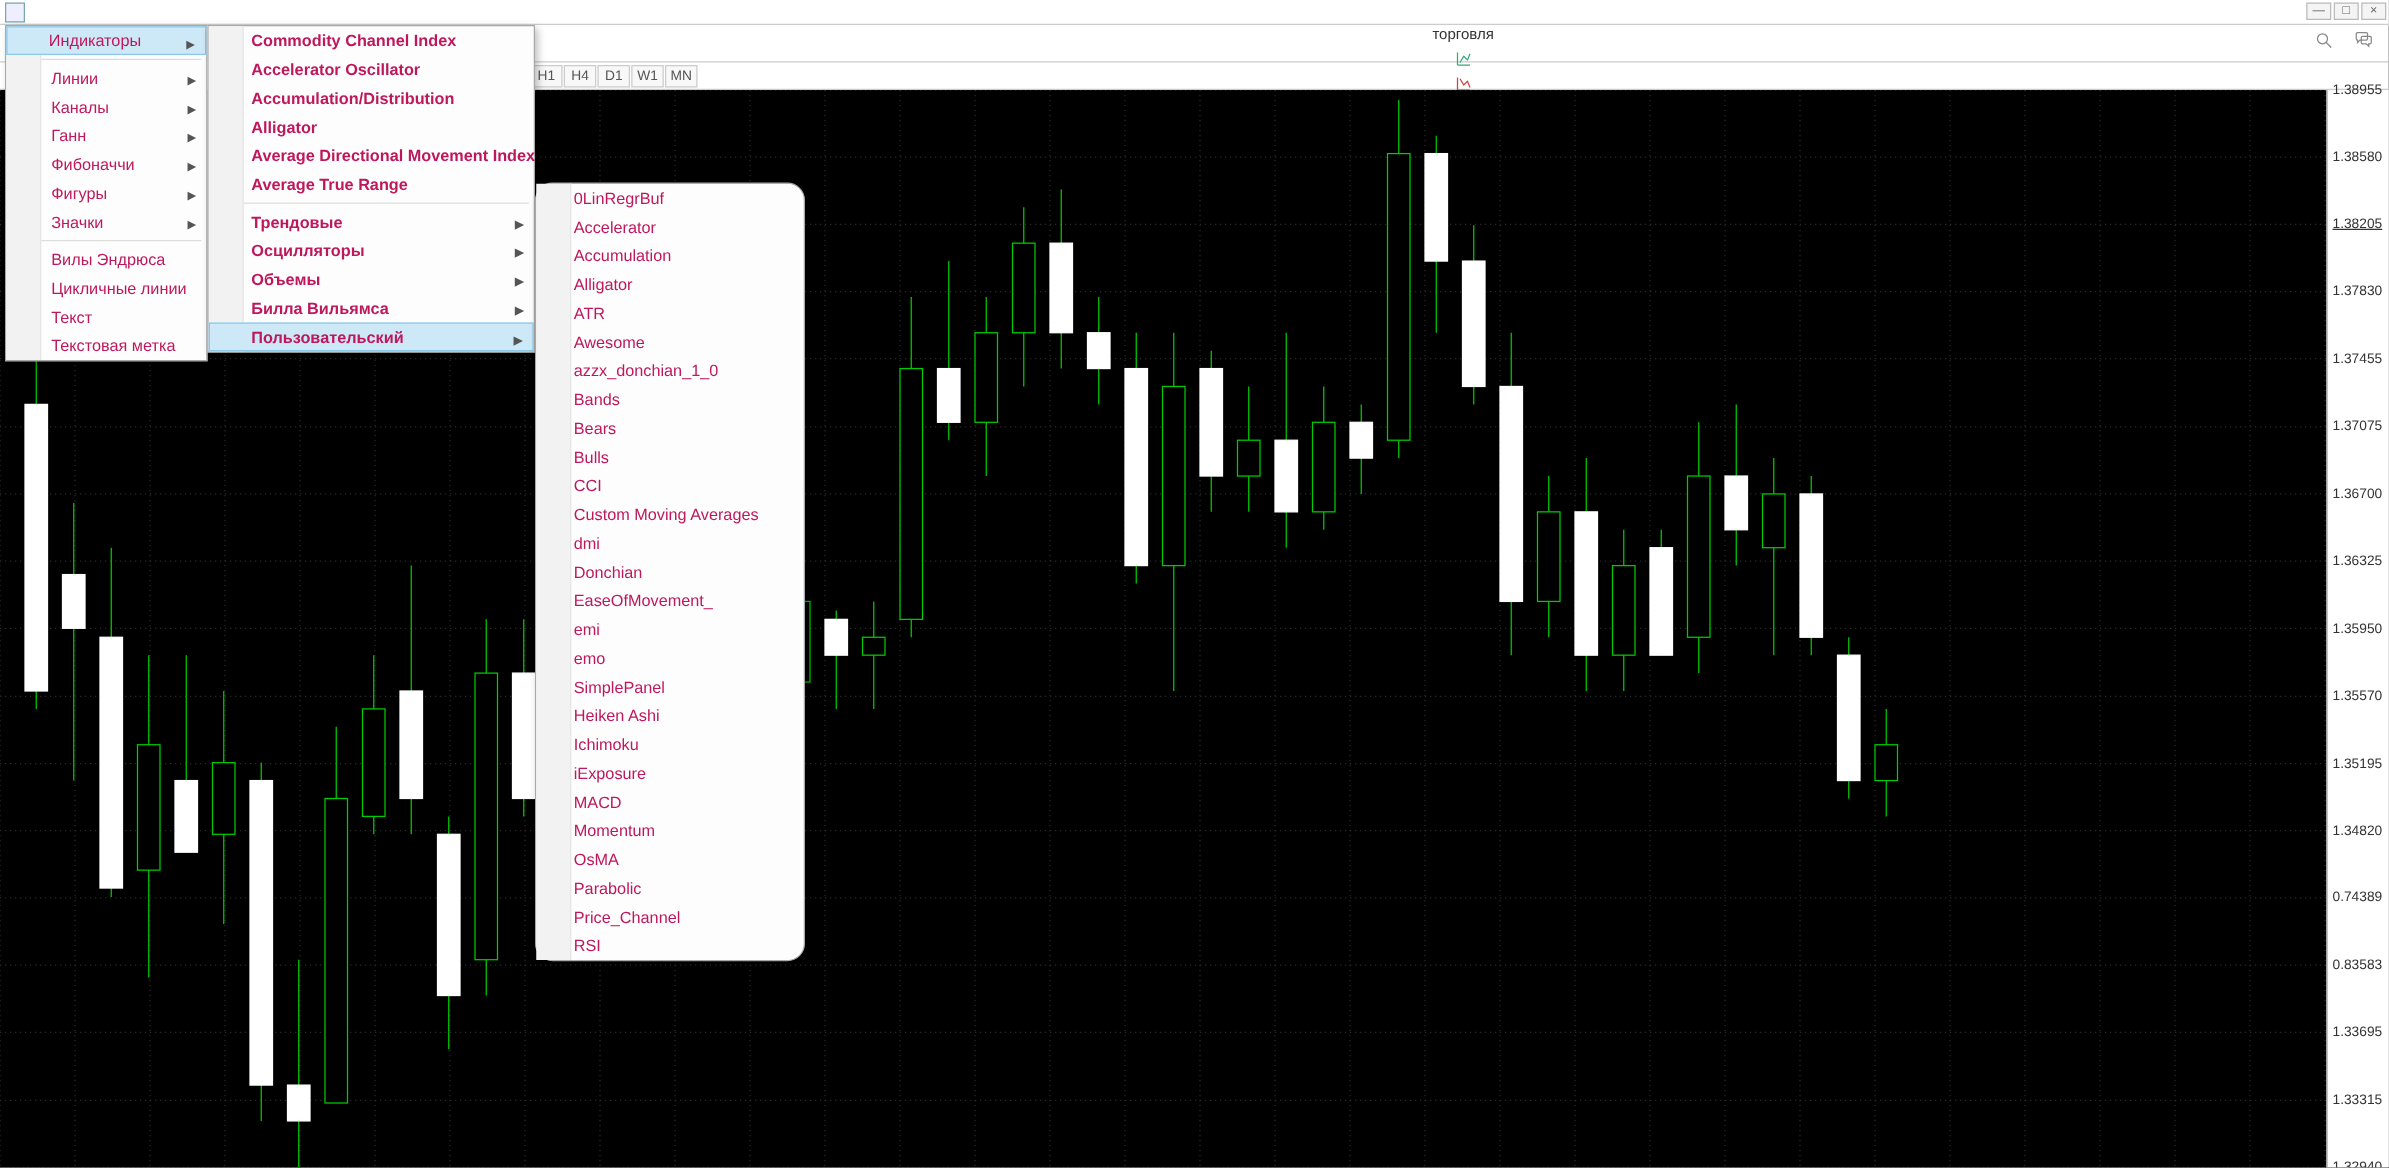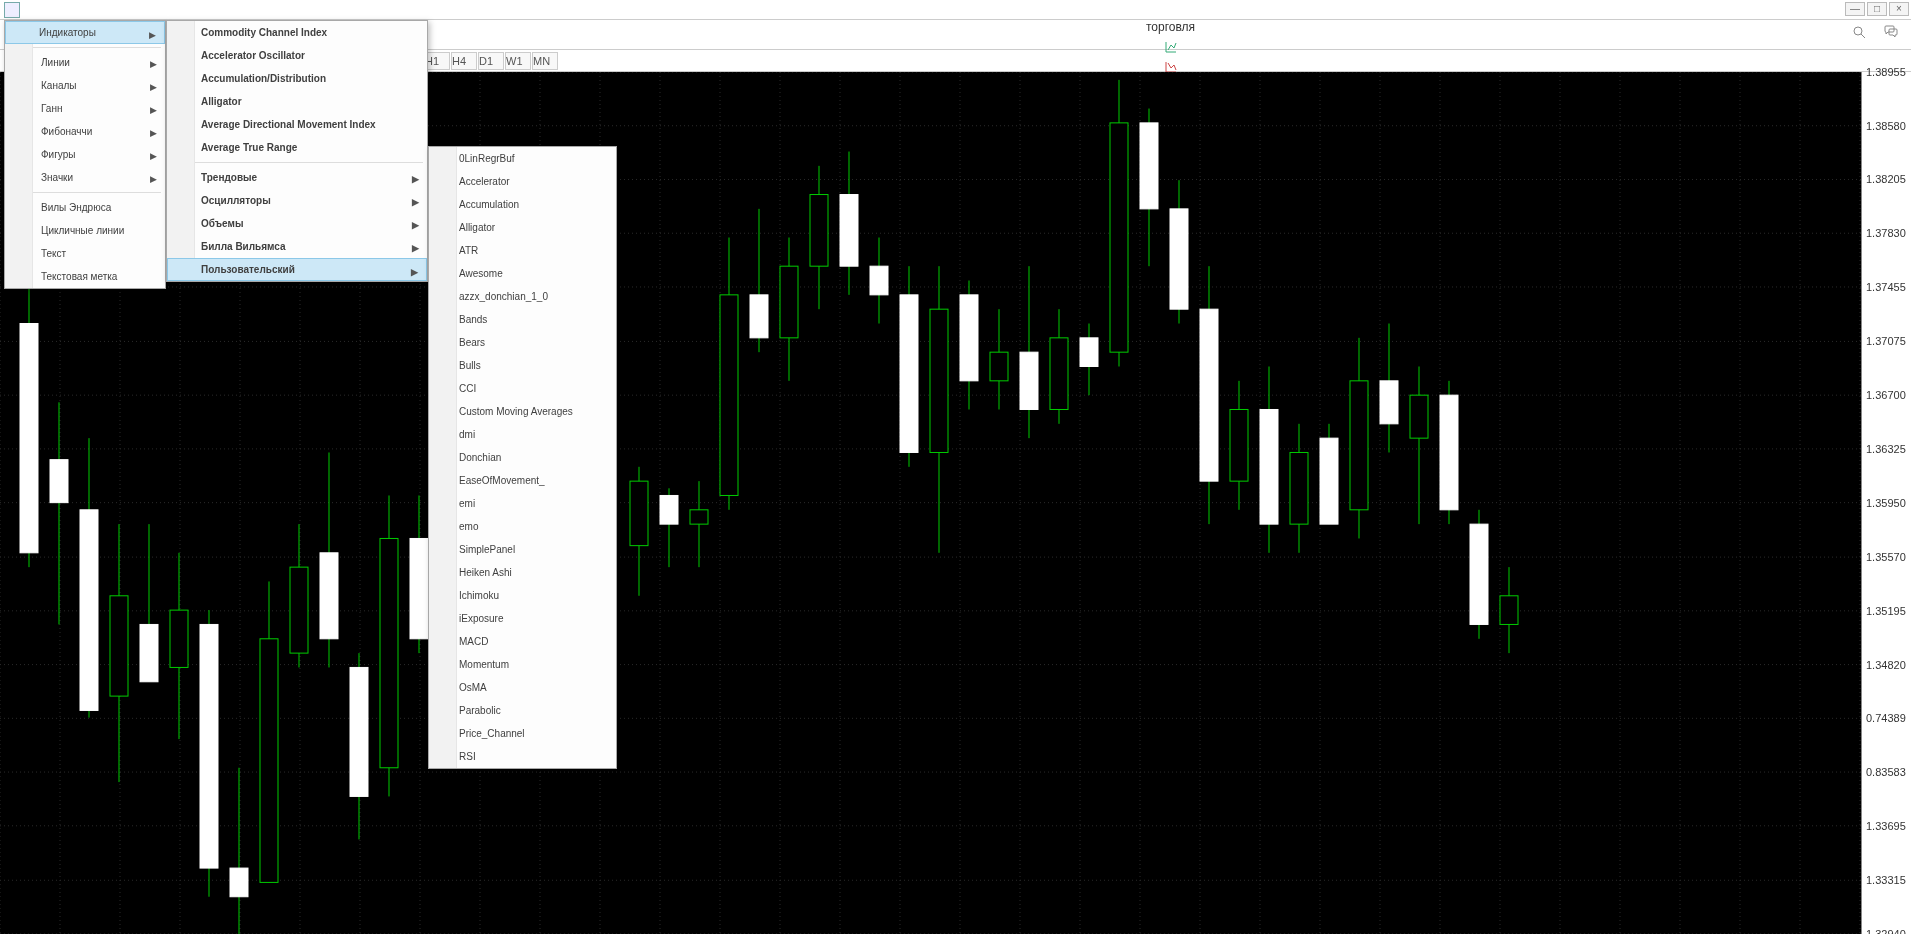--- a/index.html
+++ b/index.html
@@ -16,47 +16,47 @@
 
 .toolbar { height: 30px; border-bottom: 1px solid #ccc; display: flex; align-items: center; padding-left: 430px; font-size: 12px; color: #333; gap: 2px; position: relative; flex-direction: column; }
 .toolbar .tb-text { padding: 0 6px; }
 .toolbar .tb-btn { width: 24px; height: 24px; border: 1px solid transparent; display: flex; align-items: center; justify-content: center; }
 .toolbar .tb-btn svg { width: 16px; height: 16px; }
 .toolbar .sep { width: 1px; height: 20px; background: #ccc; margin: 0 3px; }
 .toolbar-right { position: absolute; right: 8px; display: flex; gap: 8px; }
 
 
 .timeframes { height: 22px; border-bottom: 1px solid #ccc; display: flex; align-items: center; padding-left: 424px; font-size: 11px; color: #555; }
-.timeframes .tf { width: 26px; height: 18px; border: 1px solid #ccc; background: #f8f8f8; margin-right: 1px; line-height: 16px; }
+.timeframes .tf { width: 26px; height: 18px; border: 1px solid #ccc; background: #f8f8f8; margin-right: 1px; text-align: center; line-height: 16px; }
 
 
 .chart-area { position: absolute; left: 0; top: 72px; right: 50px; bottom: 0; background: #000; }
 .y-axis { position: absolute; right: 0; top: 72px; bottom: 0; width: 50px; background: #fff; border-left: 1px solid #888; font-size: 11px; color: #333; }
 .y-axis .ylab { position: absolute; left: 4px; transform: translateY(-50%); }
 
 
 .grid line { stroke: #2a2a2a; stroke-width: 1; stroke-dasharray: 1 3; }
 
 
 .candle-wick { stroke: #0c0; stroke-width: 1; }
 .candle-body-up { fill: #000; stroke: #0c0; stroke-width: 1; }
 .candle-body-down { fill: #fff; stroke: #fff; stroke-width: 1; }
 
 
-.dropdown { position: absolute; background: #fdfdfd; border: 1px solid #a8a8a8; box-shadow: 2px 2px 6px rgba(0,0,0,0.25); font-size: 10px; color: #404040; z-index: 100; }
+.dropdown { position: absolute; background: #fdfdfd; border: 1px solid #a8a8a8; box-shadow: 2px 2px 6px rgba(0,0,0,0.25); font-size: 13px; color: #be185d; z-index: 100; }
 .dropdown .dd-item { padding: 3px 24px 3px 34px; height: 23px; line-height: 17px; white-space: nowrap; position: relative; cursor: default; }
 .dropdown .dd-item.selected { background: #cde8f7; border: 1px solid #8cc8e8; padding: 2px 23px 2px 33px; }
 .dropdown .dd-item.has-sub::after { content: "▶"; position: absolute; right: 8px; font-size: 9px; color: #555; top: 5px; }
 .dropdown .dd-sep { height: 1px; background: #ddd; margin: 3px 4px; }
 .dropdown .dd-icon-col { position: absolute; left: 0; top: 0; bottom: 0; width: 28px; background: #f2f2f2; border-right: 1px solid #e6e6e6; }
 
 .menu1 { left: 4px; top: 20px; width: 162px; }
 .menu1 .dd-item { padding-left: 36px; }
 .menu2 { left: 166px; top: 20px; width: 262px; font-weight: bold; }
-.menu3 { left: 428px; top: 146px; width: 189px; }
+.menu3 { left: 428px; top: 146px; width: 216px; border-radius: 14px; }
 .menu3 .dd-item { padding-left: 30px; }
 </style>
 </head>
 <body>
 
 <div class="menubar">
   <div class="app-icon"></div>
 </div>
 <div class="window-controls">
   <div class="wc">—</div>
@@ -306,21 +306,21 @@
       <rect x="1440" y="323.1604322527018" width="18" height="114.64671654197821" class="candle-body-down"></rect>
       <line x1="1479" x2="1479" y1="437.80714879468" y2="566.7847049044038" class="candle-wick"></line>
       <rect x="1470" y="452.1379883624257" width="18" height="100.31587697423248" class="candle-body-down"></rect>
       <line x1="1509" x2="1509" y1="495.1305070656691" y2="581.1155444721527" class="candle-wick"></line>
       <rect x="1500" y="523.7921862011636" width="18" height="28.661679135494524" class="candle-body-up"></rect>
     </svg>
 </div>
 <div class="y-axis" id="y-axis">
     <div class="ylab" style="top: 0px;">1.38955</div>
     <div class="ylab" style="top: 53.7406px;">1.38580</div>
-    <div class="ylab" style="top: 107.481px;">1.38205</div>
+    <div class="ylab" style="top: 107.481px; text-decoration: underline;">1.38205</div>
     <div class="ylab" style="top: 161.222px;">1.37830</div>
     <div class="ylab" style="top: 214.963px;">1.37455</div>
     <div class="ylab" style="top: 269.42px;">1.37075</div>
     <div class="ylab" style="top: 323.16px;">1.36700</div>
     <div class="ylab" style="top: 376.901px;">1.36325</div>
     <div class="ylab" style="top: 430.642px;">1.35950</div>
     <div class="ylab" style="top: 485.099px;">1.35570</div>
     <div class="ylab" style="top: 538.84px;">1.35195</div>
     <div class="ylab" style="top: 592.58px;">1.34820</div>
     <div class="ylab" style="top: 646.321px;">0.74389</div>

